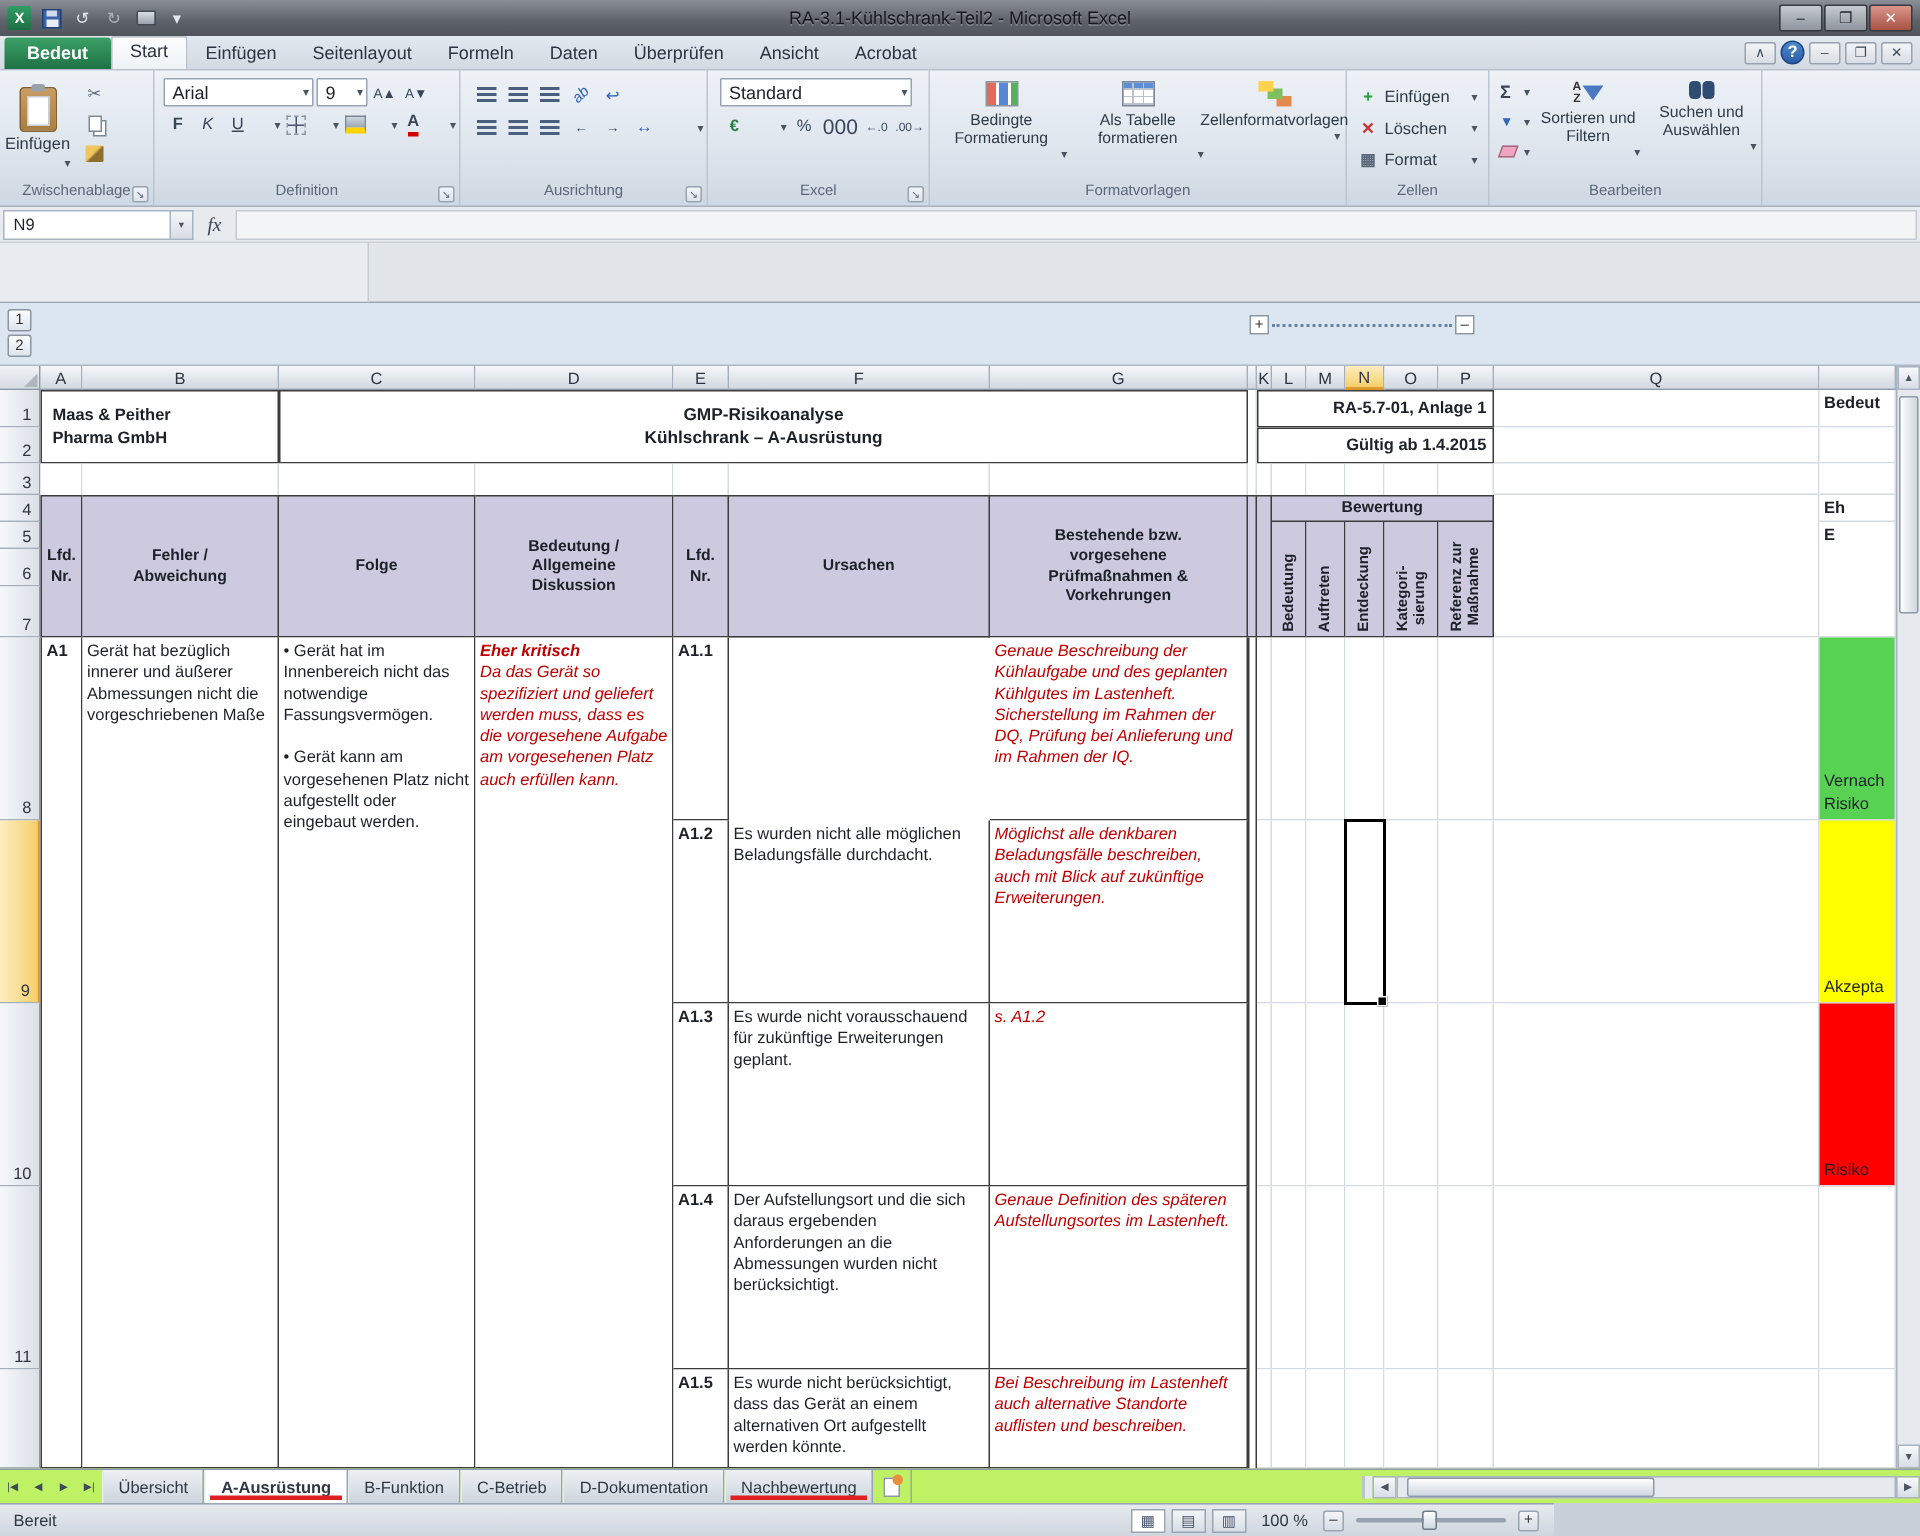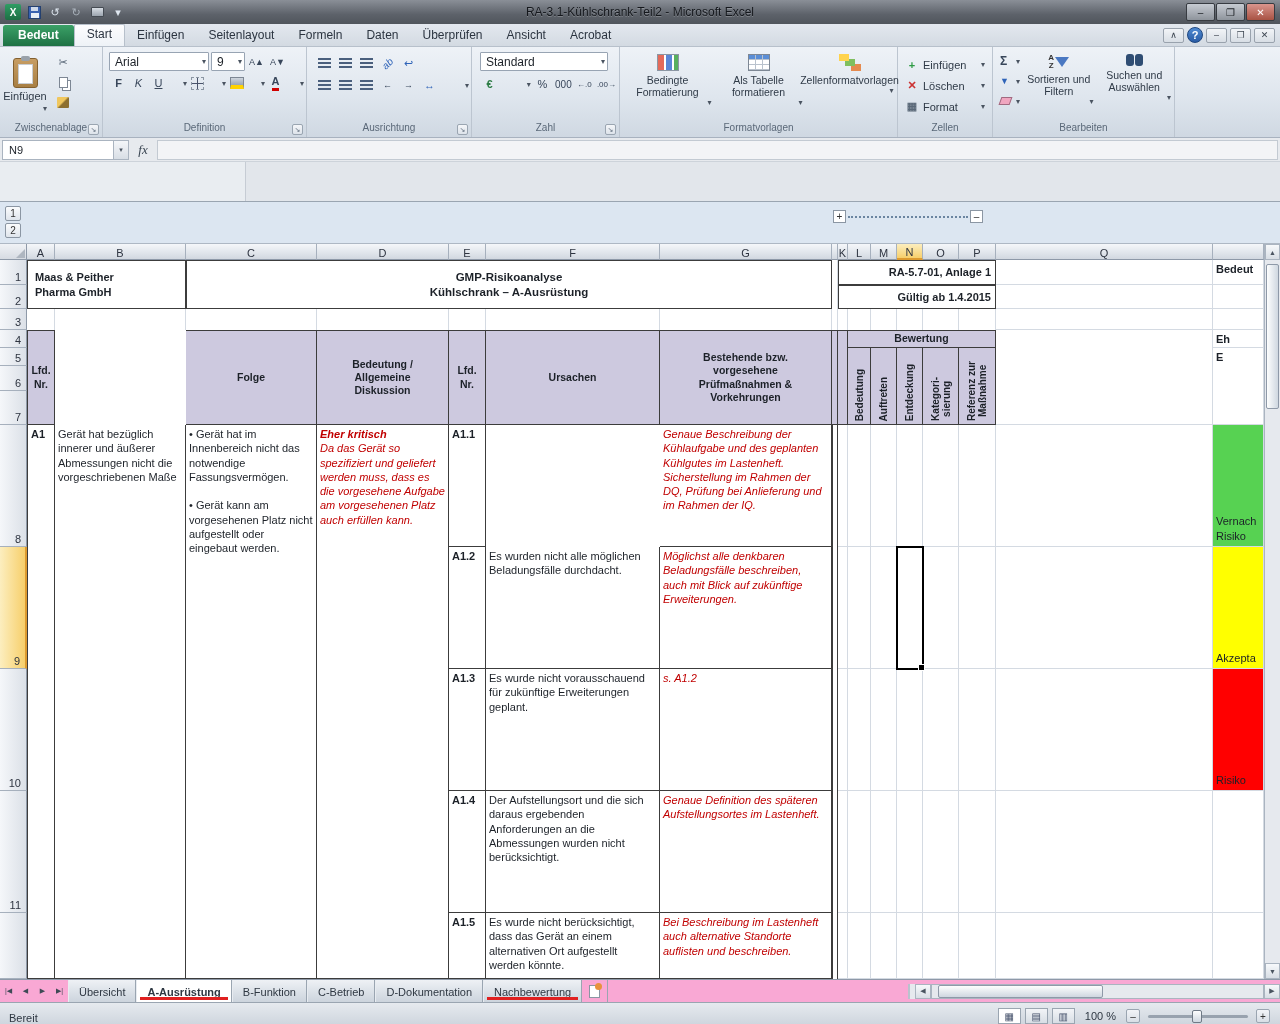--- a/index.html
+++ b/index.html
@@ -100,34 +100,34 @@
 .rot{align-items:flex-end;padding-bottom:3px}
 .rot>span{writing-mode:vertical-rl;transform:rotate(180deg);white-space:pre-line;font-weight:bold;font-size:10px;line-height:1.1}
 .gapd{border-left:1px solid #3c3c3c;border-right:1px solid #3c3c3c}
 .lg{display:flex;align-items:flex-end;padding:2px 3px;white-space:pre-line;border-right:1px solid #d4dae2;border-bottom:1px solid #d4dae2;line-height:1.35}
 #sel{grid-area:10/13/11/14;border:2px solid #000;margin:-1px;z-index:5;position:relative;background:transparent}
 #sel:after{content:"";position:absolute;right:-3px;bottom:-3px;width:5px;height:5px;background:#000;border:1px solid #fff}
 
 #vscroll{position:absolute;right:0;top:244px;width:16px;height:735px;background:#e6e9ee;border-left:1px solid #aab4c0}
 .varrow{position:absolute;left:0;width:15px;height:16px;display:flex;align-items:center;justify-content:center;font-size:7px;color:#4a5460;border:1px solid #aab4c0;background:linear-gradient(#f7f9fb,#d8dee5)}
 #vthumb{position:absolute;left:1px;top:20px;width:13px;height:145px;background:linear-gradient(90deg,#fdfefe,#cfd7e0);border:1px solid #8e99a8;border-radius:2px}
-#sheettabs{left:0;top:979px;width:1280px;height:23px;background:#f9a8d4;border-top:1px solid #8e99a8;display:flex;align-items:stretch}
+#sheettabs{left:0;top:979px;width:1280px;height:23px;background:#bef264;border-top:1px solid #8e99a8;display:flex;align-items:stretch}
 .navbtn{width:17px;display:flex;align-items:center;justify-content:center;font-size:7px;color:#3f4a56}
 .stab{display:flex;align-items:center;padding:2px 10px 0;font-size:11px;color:#2e3742;background:linear-gradient(#eef1f5,#ccd4dd);border-right:1px solid #9aa5b1;border-left:1px solid #e8ecf1;position:relative}
 .stab.active{background:#fff;font-weight:bold;z-index:2}
 .tabmark{position:absolute;left:3px;right:3px;bottom:2px;height:3px}
 .addsheet{width:26px;display:flex;align-items:center;justify-content:center;border-right:1px solid #9aa5b1}
 .addsheet .pg{width:11px;height:13px;background:#fff;border:1px solid #8b96a3;position:relative}
 .addsheet .pg:after{content:"";position:absolute;right:-3px;top:-3px;width:7px;height:7px;background:#e8913c;border-radius:50%}
 #hscroll{margin-left:auto;display:flex;align-items:center;width:372px}
 .harrow{width:16px;height:15px;display:flex;align-items:center;justify-content:center;font-size:7px;color:#4a5460;border:1px solid #aab4c0;background:linear-gradient(#f7f9fb,#d8dee5)}
 .htrack{flex:1;height:15px;background:#e6e9ee;border:1px solid #aab4c0;position:relative}
 .hthumb{position:absolute;left:6px;top:0;width:165px;height:13px;background:linear-gradient(#fdfefe,#cfd7e0);border:1px solid #8e99a8;border-radius:2px}
 .splitter{width:7px;height:15px;background:linear-gradient(90deg,#b9c2cd 0 2px,#e6e9ee 2px)}
-#statusbar{left:0;top:1002px;width:1280px;height:22px;background:linear-gradient(#e6eaef,#cfd6de);border-top:1px solid #9aa5b1;display:flex;align-items:flex-end;font-size:11px;color:#2e3742}
+#statusbar{left:0;top:1002px;width:1036px;height:22px;background:linear-gradient(#e6eaef,#cfd6de);border-top:1px solid #9aa5b1;display:flex;align-items:center;font-size:11px;color:#2e3742}
 #statusbar .mode{padding-left:9px}
 #status-right{margin-left:auto;display:flex;align-items:center;gap:4px;padding-right:10px}
 .vbtn{width:23px;height:16px;border:1px solid #9aa5b1;background:linear-gradient(#f2f4f7,#d8dee5);display:flex;align-items:center;justify-content:center;font-size:10px;color:#44506a}
 .vbtn.on{background:#fff}
 .zbtn{width:14px;height:14px;border:1px solid #9aa5b1;border-radius:2px;background:linear-gradient(#f2f4f7,#d8dee5);display:flex;align-items:center;justify-content:center;font-size:10px;color:#333}
 .ztrack{width:100px;height:3px;background:#98a2ae;position:relative;margin:0 4px;border-radius:2px}
 .ztick{position:absolute;left:49px;top:-3px;width:2px;height:9px;background:#7d8794}
 .zthumb{position:absolute;left:44px;top:-5px;width:10px;height:13px;background:linear-gradient(#fdfefe,#cfd7e0);border:1px solid #6f7a86;border-radius:2px}
 </style>
 </head>
@@ -283,27 +283,27 @@
   <div class="group" style="width:148px">
     <div class="gbody" style="flex-direction:column;gap:4px;padding:3px 0 0 6px">
       <div class="combo" style="width:128px">
           <span>Standard</span>
           <span class="dd">▾</span>
         </div>
       <div style="display:flex;gap:2px;align-items:center">
         <span class="icobtn" style="color:#2e7d46;font-weight:bold">€</span>
         <span class="dd">▾</span>
         <span class="icobtn">%</span>
-        <span class="icobtn" style="font-size:10px">000</span>
+        <span class="icobtn" style="font-size:14px">000</span>
         <span class="icobtn" style="font-size:8px">←.0</span>
         <span class="icobtn" style="font-size:8px">.00→</span>
       </div>
     </div>
     <div class="glabel">
-        <span>Zahl</span>
+        <span>Excel</span>
         <span class="launcher">↘</span>
       </div>
   </div>
 
   <div class="group" style="width:278px">
     <div class="gbody" style="justify-content:center;gap:1px">
       <div class="bigbtn">
         <span class="cf-icon"></span>
         <span class="blabel">Bedingte Formatierung</span>
         <span class="dd">▾</span>
@@ -458,20 +458,22 @@
   <div class="c glr" style="grid-area:4/11"></div>
   <div class="c glr" style="grid-area:4/12"></div>
   <div class="c glr" style="grid-area:4/13"></div>
   <div class="c glr" style="grid-area:4/14"></div>
   <div class="c glr" style="grid-area:4/15"></div>
   <div class="c gl" style="grid-area:4/16"></div>
   <div class="c gl" style="grid-area:4/17"></div>
 
   <div class="c hc dbt dbl" style="grid-area:5/2/9/3">Lfd.
 Nr.</div>
+  <div class="c hc dbt" style="grid-area:5/3/9/4">Fehler /
+Abweichung</div>
   <div class="c hc dbt" style="grid-area:5/4/9/5">Folge</div>
   <div class="c hc dbt" style="grid-area:5/5/9/6">Bedeutung /
 Allgemeine
 Diskussion</div>
   <div class="c hc dbt" style="grid-area:5/6/9/7">Lfd.
 Nr.</div>
   <div class="c hc dbt" style="grid-area:5/7/9/8">Ursachen</div>
   <div class="c hc dbt" style="grid-area:5/8/9/9">Bestehende bzw.
 vorgesehene
 Prüfmaßnahmen &amp;

